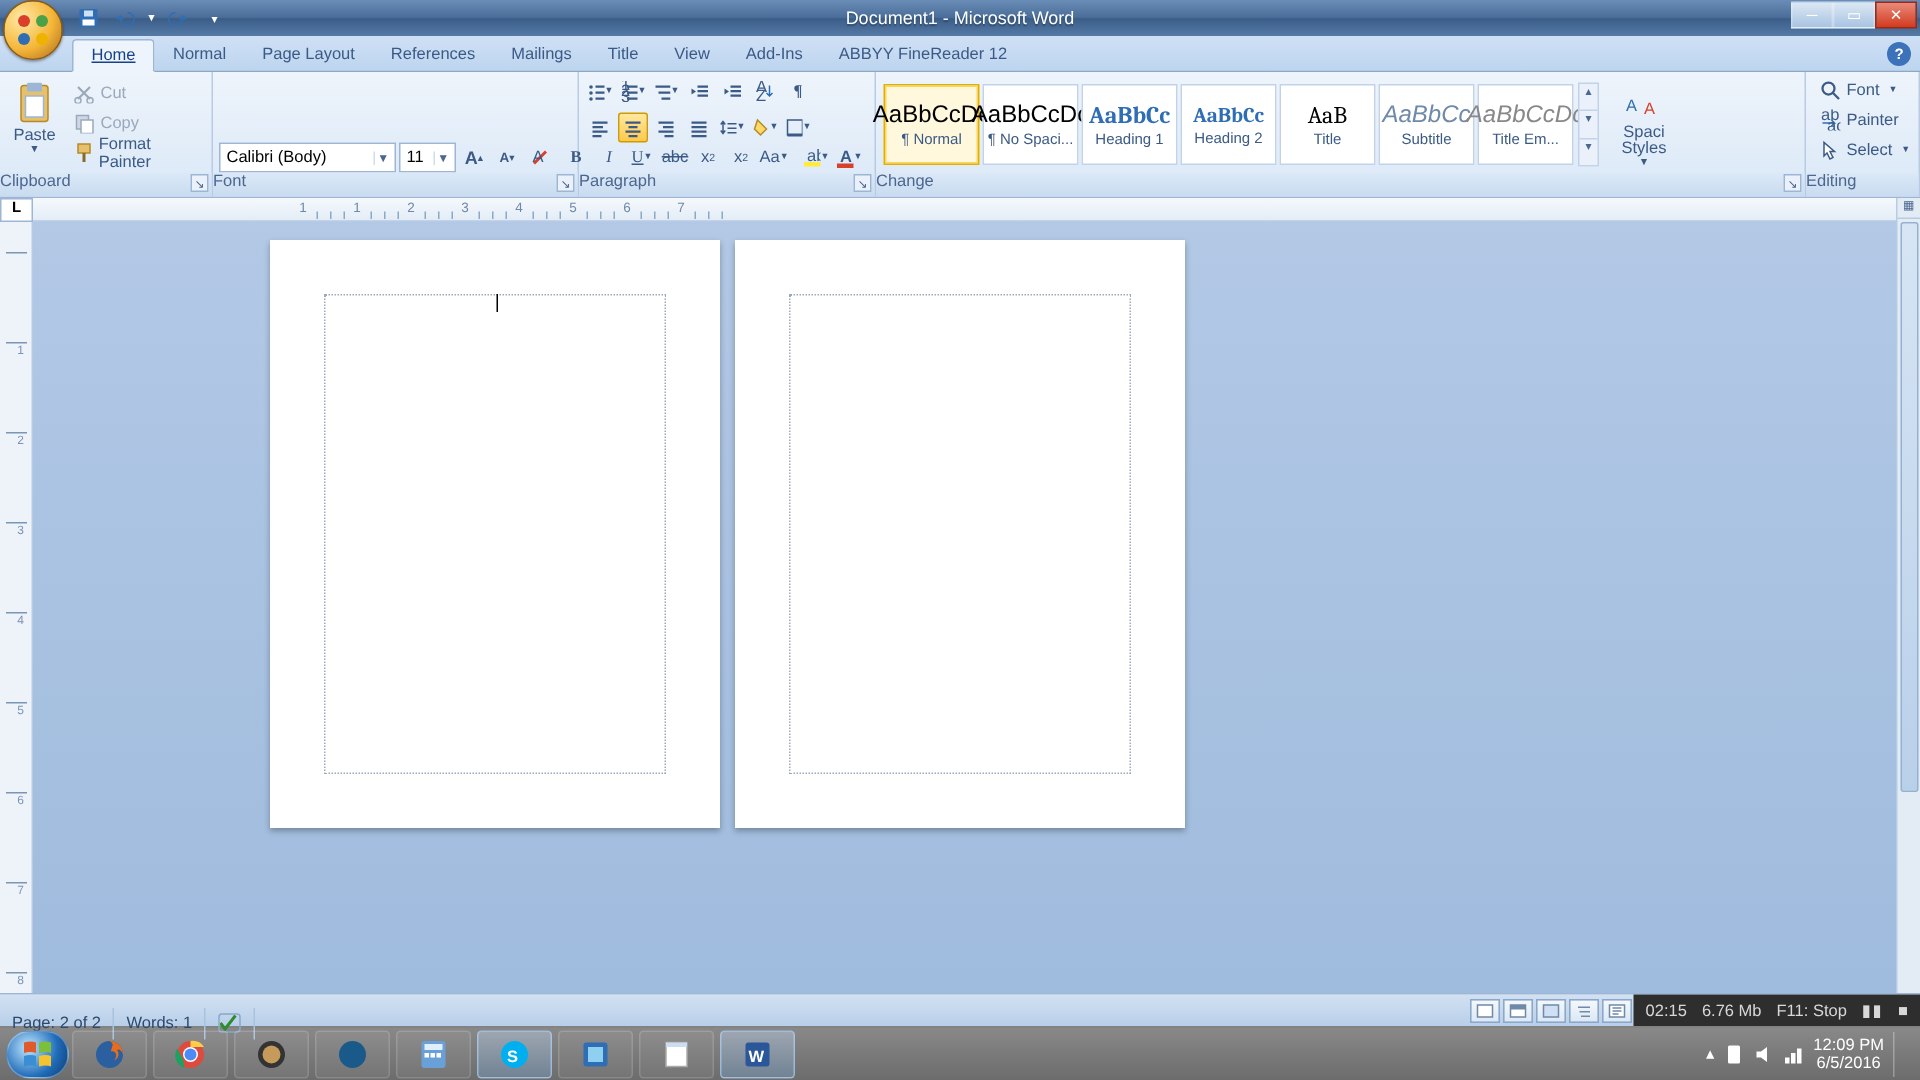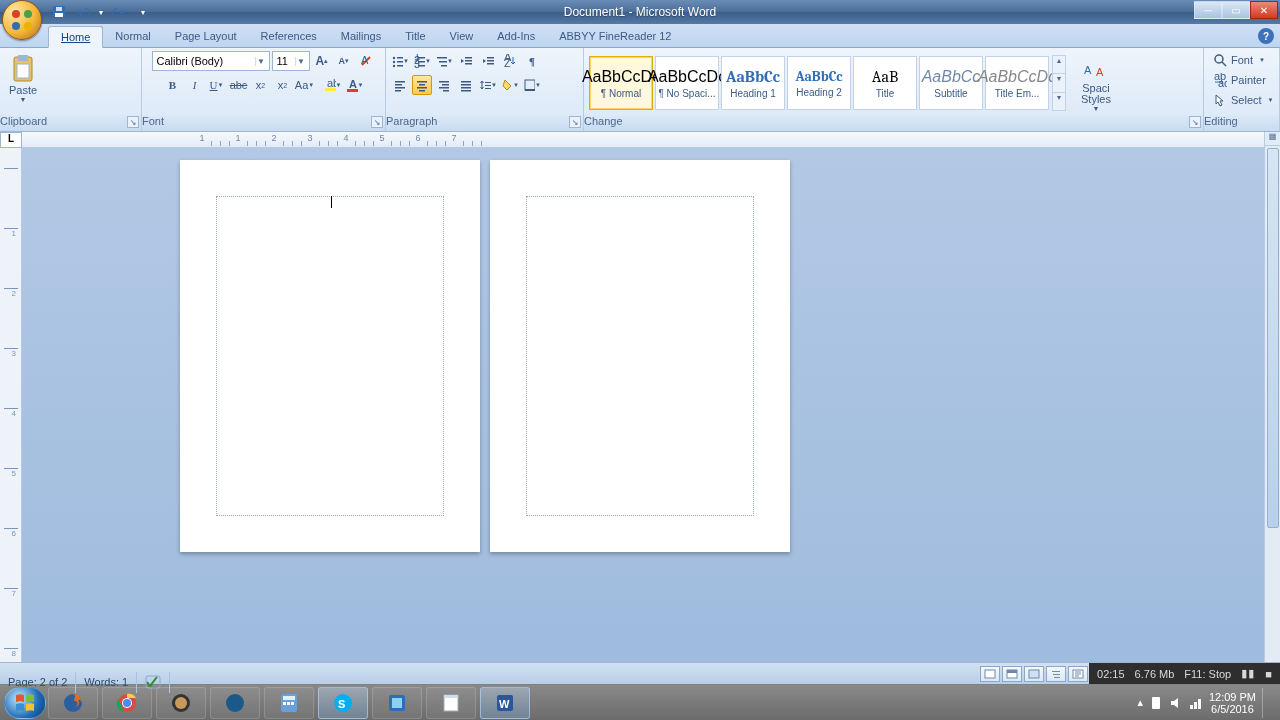--- a/index.html
+++ b/index.html
@@ -149,26 +149,50 @@
         <div class="ic">
             <svg width="26" height="28">
               <rect x="4" y="2" width="18" height="24" rx="2" fill="#e6c06a" stroke="#b58a2a"></rect>
               <rect x="8" y="0" width="10" height="6" rx="1" fill="#9bb6d6"></rect>
               <rect x="7" y="9" width="12" height="14" fill="#fff" stroke="#9db6d6"></rect>
             </svg>
           </div>
         <span>Paste</span>
           <span style="font-size:7px">▼</span>
       </div>
+      <div style="display:flex;flex-direction:column;gap:0;margin-top:1px">
+        <div class="hbtn disabled">
+            <svg width="14" height="14">
+              <path d="M3 3l8 8M11 3l-8 8" stroke="#9aa9bb" stroke-width="1.5"></path>
+              <circle cx="3" cy="12" r="2" fill="none" stroke="#9aa9bb"></circle>
+              <circle cx="11" cy="12" r="2" fill="none" stroke="#9aa9bb"></circle>
+            </svg>
+            <span>Cut</span>
+          </div>
+        <div class="hbtn disabled">
+            <svg width="14" height="14">
+              <rect x="2" y="2" width="8" height="9" fill="#cfd9e5" stroke="#9aa9bb"></rect>
+              <rect x="5" y="5" width="8" height="9" fill="#fff" stroke="#9aa9bb"></rect>
+            </svg>
+            <span>Copy</span>
+          </div>
+        <div class="hbtn">
+            <svg width="14" height="14">
+              <rect x="3" y="1" width="8" height="6" fill="#e6c06a" stroke="#b58a2a"></rect>
+              <rect x="6" y="7" width="2" height="6" fill="#8a6a2a"></rect>
+            </svg>
+            <span>Format Painter</span>
+          </div>
+      </div>
     </div>
     <div class="group-label"><span>Clipboard</span><div class="dlg-launch">↘</div></div>
   </div>
 
   <div class="group" style="width:244px">
-    <div class="group-body" style="flex-direction:column;gap:4px;align-items:center">
+    <div class="group-body" style="flex-direction:row;gap:4px;align-items:flex-end">
       <div class="font-row">
         <div class="combo" style="width:118px">
             <span>Calibri (Body)</span>
             <span class="dd">▼</span>
           </div>
         <div class="combo" style="width:38px">
             <span>11</span>
             <span class="dd">▼</span>
           </div>
         <div class="smico" title="Grow">

